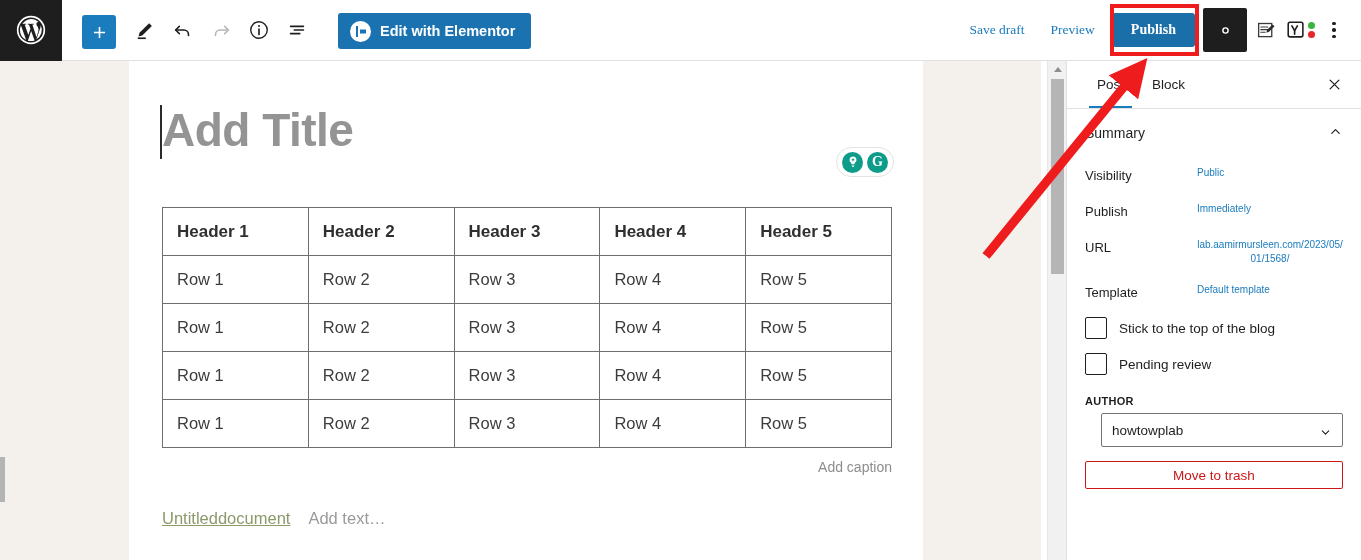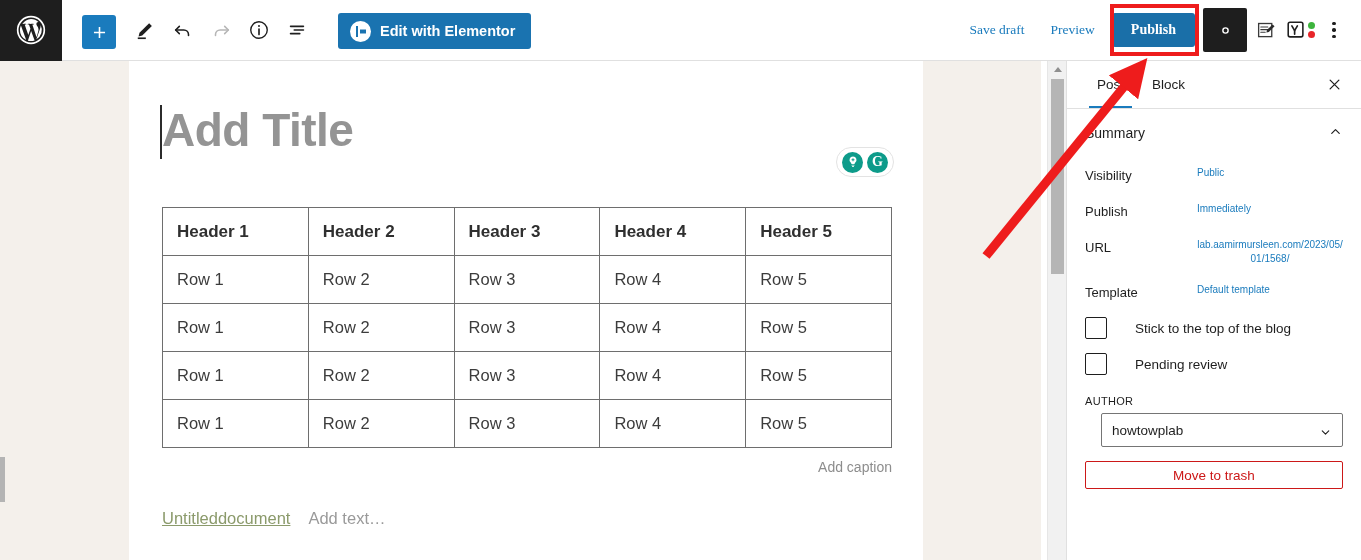--- a/index.html
+++ b/index.html
@@ -199,29 +199,29 @@
 
   .sb-row {
     display: flex; align-items: flex-start; padding: 9px 18px; min-height: 36px;
   }
   .sb-row-label { font-size: 13px; color: #1e1e1e; width: 112px; flex: none; padding-top: 2px; }
   .sb-row-value {
     font-size: 10px; color: #1a7bbd; cursor: pointer; line-height: 1.35;
     word-break: break-all; text-align: center;
   }
 
-  .sb-check { display: flex; align-items: center; padding: 7px 18px; gap: 28px; }
+  .sb-check { display: flex; align-items: center; padding: 7px 18px; gap: 12px; }
   .cbox {
     width: 22px; height: 22px; border: 1.5px solid #1e1e1e; background: #fff;
     border-radius: 2px; flex: none; cursor: pointer;
   }
   .sb-check-label { font-size: 13.5px; color: #1e1e1e; }
 
   .sb-author-label {
-    font-size: 11px; font-weight: 400; color: #1e1e1e; letter-spacing: .3px;
+    font-size: 11px; font-weight: 700; color: #1e1e1e; letter-spacing: .3px;
     padding: 13px 22px 6px 18px; text-transform: uppercase;
   }
   .sb-select-wrap { padding: 0 18px; position: relative; margin-left: 16px; }
   .sb-select {
     width: 100%; height: 34px; border: 1px solid #757575; border-radius: 2px;
     background: #fff; font-size: 13.5px; color: #1e1e1e; padding: 0 28px 0 10px;
     font-family: inherit; appearance: none; cursor: pointer;
   }
   .sel-chev {
     position: absolute; right: 29px; top: 12px; pointer-events: none;

